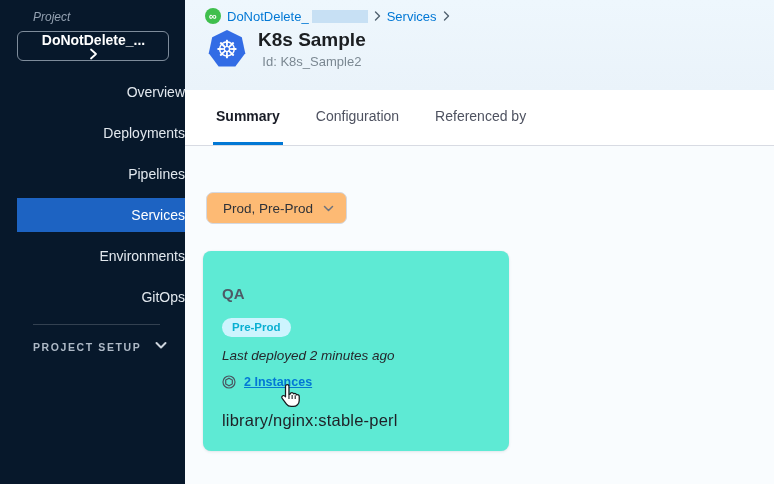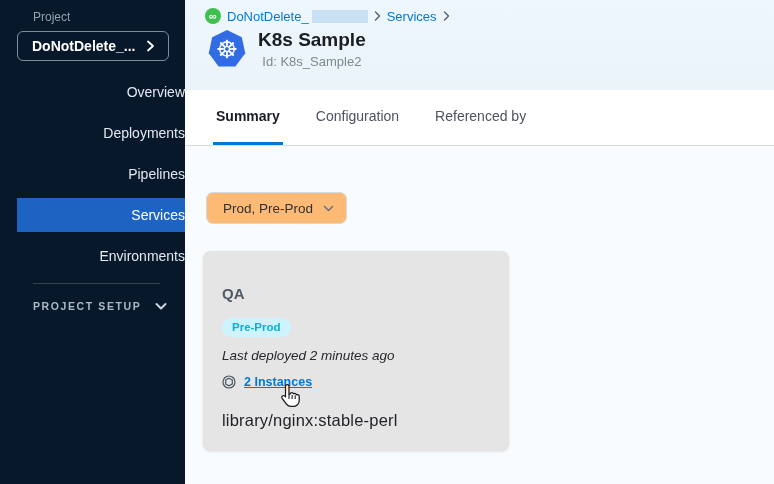--- a/index.html
+++ b/index.html
@@ -12,47 +12,48 @@
     color:#1b1e21;
   }
 
   
   .sidebar {
     width:185px; flex:0 0 185px;
     background:#07182b;
     padding-top:10px;
     position:relative;
   }
-  .project-label { margin-left:33px; font-size:12px; color:#94a1b1; }
+  .project-label { margin-left:33px; font-size:12px; color:#94a1b1;font-style:italic; }
   .project-select {
     margin:7px 0 0 17px;
     width:152px; height:30px;
     border:1px solid #7e8c9b; border-radius:6px;
     display:flex; align-items:center; justify-content:space-between;
     padding:0 13px 0 14px;
     color:#ffffff; font-size:14px; font-weight:700;
     cursor:pointer;
+    flex-direction:column;
   }
   .nav { margin-top:14px; }
   .nav-item {
     margin-left:17px;
     height:34px; line-height:34px;
     padding-left:16px; margin-bottom:7px;
     font-size:14px; color:#e2e8ee;
     cursor:pointer;
     text-align:right;
   }
   .nav-item.active { background:#1d63c2; color:#ffffff; }
   .sidebar-divider {
     margin:10px 0 0 33px; width:127px; height:1px;
     background:rgba(255,255,255,0.18); border:none;
   }
   .project-setup {
     margin:16px 18px 0 33px;
-    display:flex; align-items:center; justify-content:space-between;
+    display:flex; justify-content:space-between;
     color:#aeb9c6; font-size:10.5px; font-weight:700; letter-spacing:1.6px;
     cursor:pointer;
   }
 
   
   .main { flex:1; display:flex; flex-direction:column; min-width:0; }
 
   .page-header {
     height:90px; background:linear-gradient(#eef7fd,#eaf3fa);
     padding:8px 20px 0 20px;
@@ -101,21 +102,21 @@
     background:#fdba74; border:1px solid #d4d8e0; border-radius:7px;
     display:flex; align-items:center; justify-content:space-between;
     padding:0 12px 0 16px;
     font-size:13.5px; color:#2f3238;
     cursor:pointer;
   }
 
   .env-card {
     margin-top:27px; margin-left:-3px;
     width:306px; height:200px;
-    background:#e5e5e5; border-radius:8px;
+    background:#5eead4; border-radius:8px;
     box-shadow:0 1px 3px rgba(40,60,80,0.10), 0 0 1px rgba(40,60,80,0.12);
     padding:34px 20px 0 19px;
   }
   .env-name { font-size:15px; font-weight:600; color:#4e5a66; line-height:17px; }
   .env-badge {
     display:inline-block; margin-top:16px;
     background:#cdf4fe; color:#0ab0d2;
     font-size:11.5px; font-weight:700;
     padding:3px 10px 4px; border-radius:10px;
   }
@@ -142,20 +143,21 @@
         </svg>
     </span>
   </div>
 
   <div class="nav">
     <div class="nav-item">Overview</div>
     <div class="nav-item">Deployments</div>
     <div class="nav-item">Pipelines</div>
     <div class="nav-item active">Services</div>
     <div class="nav-item">Environments</div>
+    <div class="nav-item">GitOps</div>
   </div>
 
   <hr class="sidebar-divider">
 
   <div class="project-setup">
     <span>PROJECT SETUP</span>
     <span>
       <svg class="chev-svg" width="12" height="8" viewBox="0 0 12 8">
           <polyline points="1.5,2 6,6.5 10.5,2" fill="none" stroke="#cdd5de" stroke-width="2" stroke-linecap="round" stroke-linejoin="round"></polyline>
         </svg>

